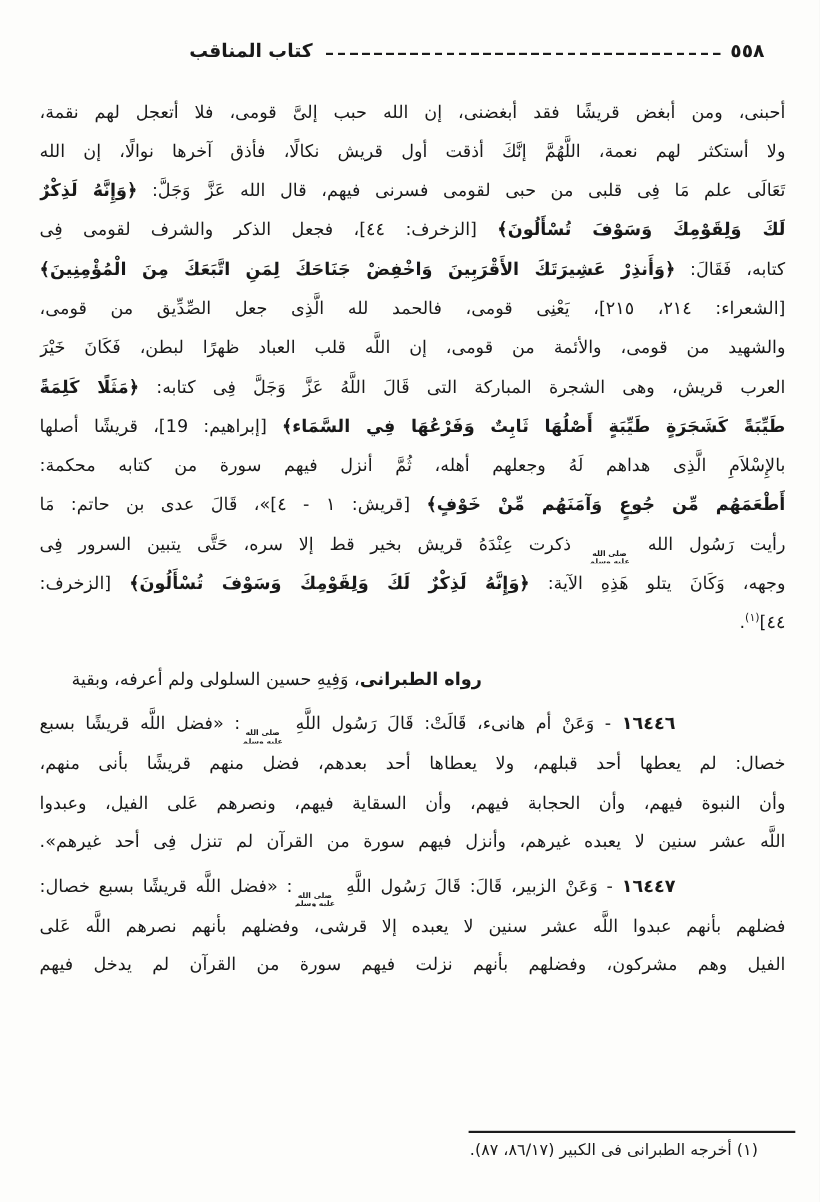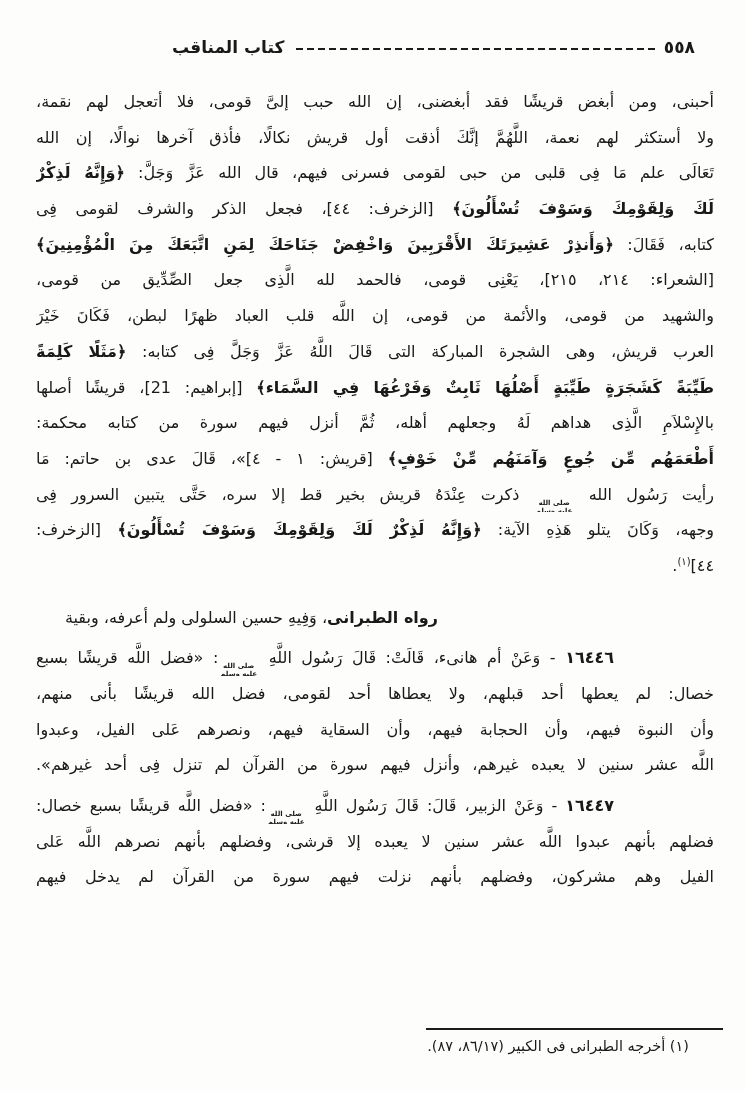--- a/index.html
+++ b/index.html
@@ -65,35 +65,35 @@
 
   <div class="body-text">
       <div class="line"><span>أحبنى، ومن أبغض قريشًا فقد أبغضنى، إن الله حبب إلىَّ قومى، فلا أتعجل لهم نقمة،</span></div>
       <div class="line"><span>ولا أستكثر لهم نعمة، اللَّهُمَّ إنَّكَ أذقت أول قريش نكالًا، فأذق آخرها نوالًا، إن الله</span></div>
       <div class="line"><span>تَعَالَى علم مَا فِى قلبى من حبى لقومى فسرنى فيهم، قال الله عَزَّ وَجَلَّ: </span><span class="bold">﴿وَإِنَّهُ لَذِكْرٌ</span></div>
       <div class="line"><span class="bold">لَكَ وَلِقَوْمِكَ وَسَوْفَ تُسْأَلُونَ﴾</span><span> [الزخرف: ٤٤]، فجعل الذكر والشرف لقومى فِى</span></div>
       <div class="line"><span>كتابه، فَقَالَ: </span><span class="bold">﴿وَأَنذِرْ عَشِيرَتَكَ الأَقْرَبِينَ وَاخْفِضْ جَنَاحَكَ لِمَنِ اتَّبَعَكَ مِنَ الْمُؤْمِنِينَ﴾</span></div>
       <div class="line"><span>[الشعراء: ٢١٤، ٢١٥]، يَعْنِى قومى، فالحمد لله الَّذِى جعل الصِّدِّيق من قومى،</span></div>
       <div class="line"><span>والشهيد من قومى، والأئمة من قومى، إن اللَّه قلب العباد ظهرًا لبطن، فَكَانَ خَيْرَ</span></div>
       <div class="line"><span>العرب قريش، وهى الشجرة المباركة التى قَالَ اللَّهُ عَزَّ وَجَلَّ فِى كتابه: </span><span class="bold">﴿مَثَلًا كَلِمَةً</span></div>
-      <div class="line"><span class="bold">طَيِّبَةً كَشَجَرَةٍ طَيِّبَةٍ أَصْلُهَا ثَابِتٌ وَفَرْعُهَا فِي السَّمَاء﴾</span><span> [إبراهيم: 21]، قريشًا أصلها</span></div>
+      <div class="line"><span class="bold">طَيِّبَةً كَشَجَرَةٍ طَيِّبَةٍ أَصْلُهَا ثَابِتٌ وَفَرْعُهَا فِي السَّمَاء﴾</span><span> [إبراهيم: 19]، قريشًا أصلها</span></div>
       <div class="line"><span>بالإِسْلاَمِ الَّذِى هداهم لَهُ وجعلهم أهله، ثُمَّ أنزل فيهم سورة من كتابه محكمة:</span></div>
       <div class="line"><span class="bold">أَطْعَمَهُم مِّن جُوعٍ وَآمَنَهُم مِّنْ خَوْفٍ﴾</span><span> [قريش: ١ - ٤]»، قَالَ عدى بن حاتم: مَا</span></div>
       <div class="line"><span>رأيت رَسُول الله </span><span class="saw">
           <span>صلى الله</span>
           <span>عليه وسلم</span>
         </span><span> ذكرت عِنْدَهُ قريش بخير قط إلا سره، حَتَّى يتبين السرور فِى</span></div>
       <div class="line"><span>وجهه، وَكَانَ يتلو هَذِهِ الآية: </span><span class="bold">﴿وَإِنَّهُ لَذِكْرٌ لَكَ وَلِقَوْمِكَ وَسَوْفَ تُسْأَلُونَ﴾</span><span> [الزخرف:</span></div>
       <div class="line l-last"><span>٤٤]</span><sup>(١)</sup><span>.</span></div>
       <div class="line l-attr1 l-gap"><span class="bold">رواه الطبرانى</span><span>، وَفِيهِ حسين السلولى ولم أعرفه، وبقية رجاله ثقات.</span></div>
       <div class="line l-hadith l-gapsm"><span class="bold">١٦٤٤٦</span><span> - وَعَنْ أم هانىء، قَالَتْ: قَالَ رَسُول اللَّهِ </span><span class="saw">
           <span>صلى الله</span>
           <span>عليه وسلم</span>
         </span><span>: «فضل اللَّه قريشًا بسبع</span></div>
-      <div class="line"><span>خصال: لم يعطها أحد قبلهم، ولا يعطاها أحد لقومى، فضل الله قريشًا بأنى منهم،</span></div>
+      <div class="line"><span>خصال: لم يعطها أحد قبلهم، ولا يعطاها أحد بعدهم، فضل منهم قريشًا بأنى منهم،</span></div>
       <div class="line"><span>وأن النبوة فيهم، وأن الحجابة فيهم، وأن السقاية فيهم، ونصرهم عَلى الفيل، وعبدوا</span></div>
       <div class="line"><span>اللَّه عشر سنين لا يعبده غيرهم، وأنزل فيهم سورة من القرآن لم تنزل فِى أحد غيرهم».</span></div>
       <div class="line l-hadith l-gapsm"><span class="bold">١٦٤٤٧</span><span> - وَعَنْ الزبير، قَالَ: قَالَ رَسُول اللَّهِ </span><span class="saw">
           <span>صلى الله</span>
           <span>عليه وسلم</span>
         </span><span>: «فضل اللَّه قريشًا بسبع خصال:</span></div>
       <div class="line"><span>فضلهم بأنهم عبدوا اللَّه عشر سنين لا يعبده إلا قرشى، وفضلهم بأنهم نصرهم اللَّه عَلى</span></div>
       <div class="line"><span>الفيل وهم مشركون، وفضلهم بأنهم نزلت فيهم سورة من القرآن لم يدخل فيهم</span></div>
     </div>
 

